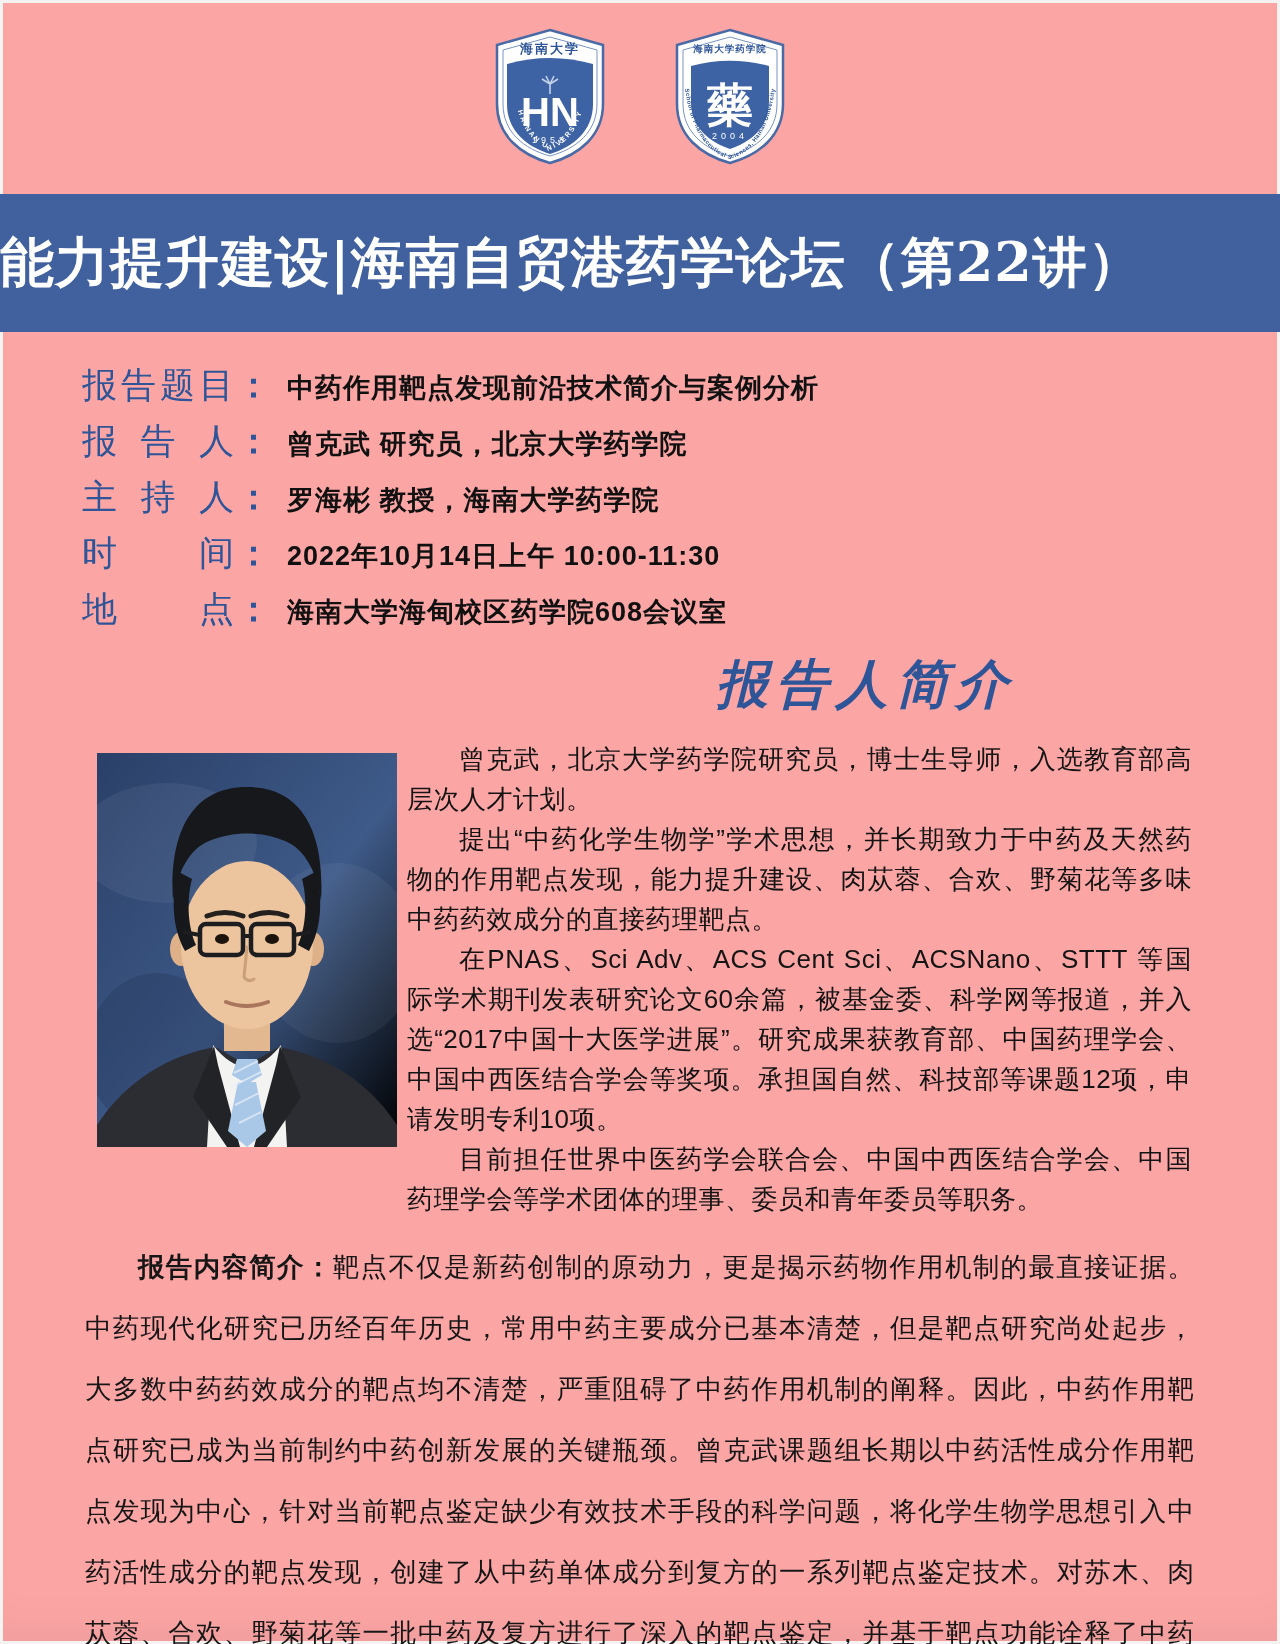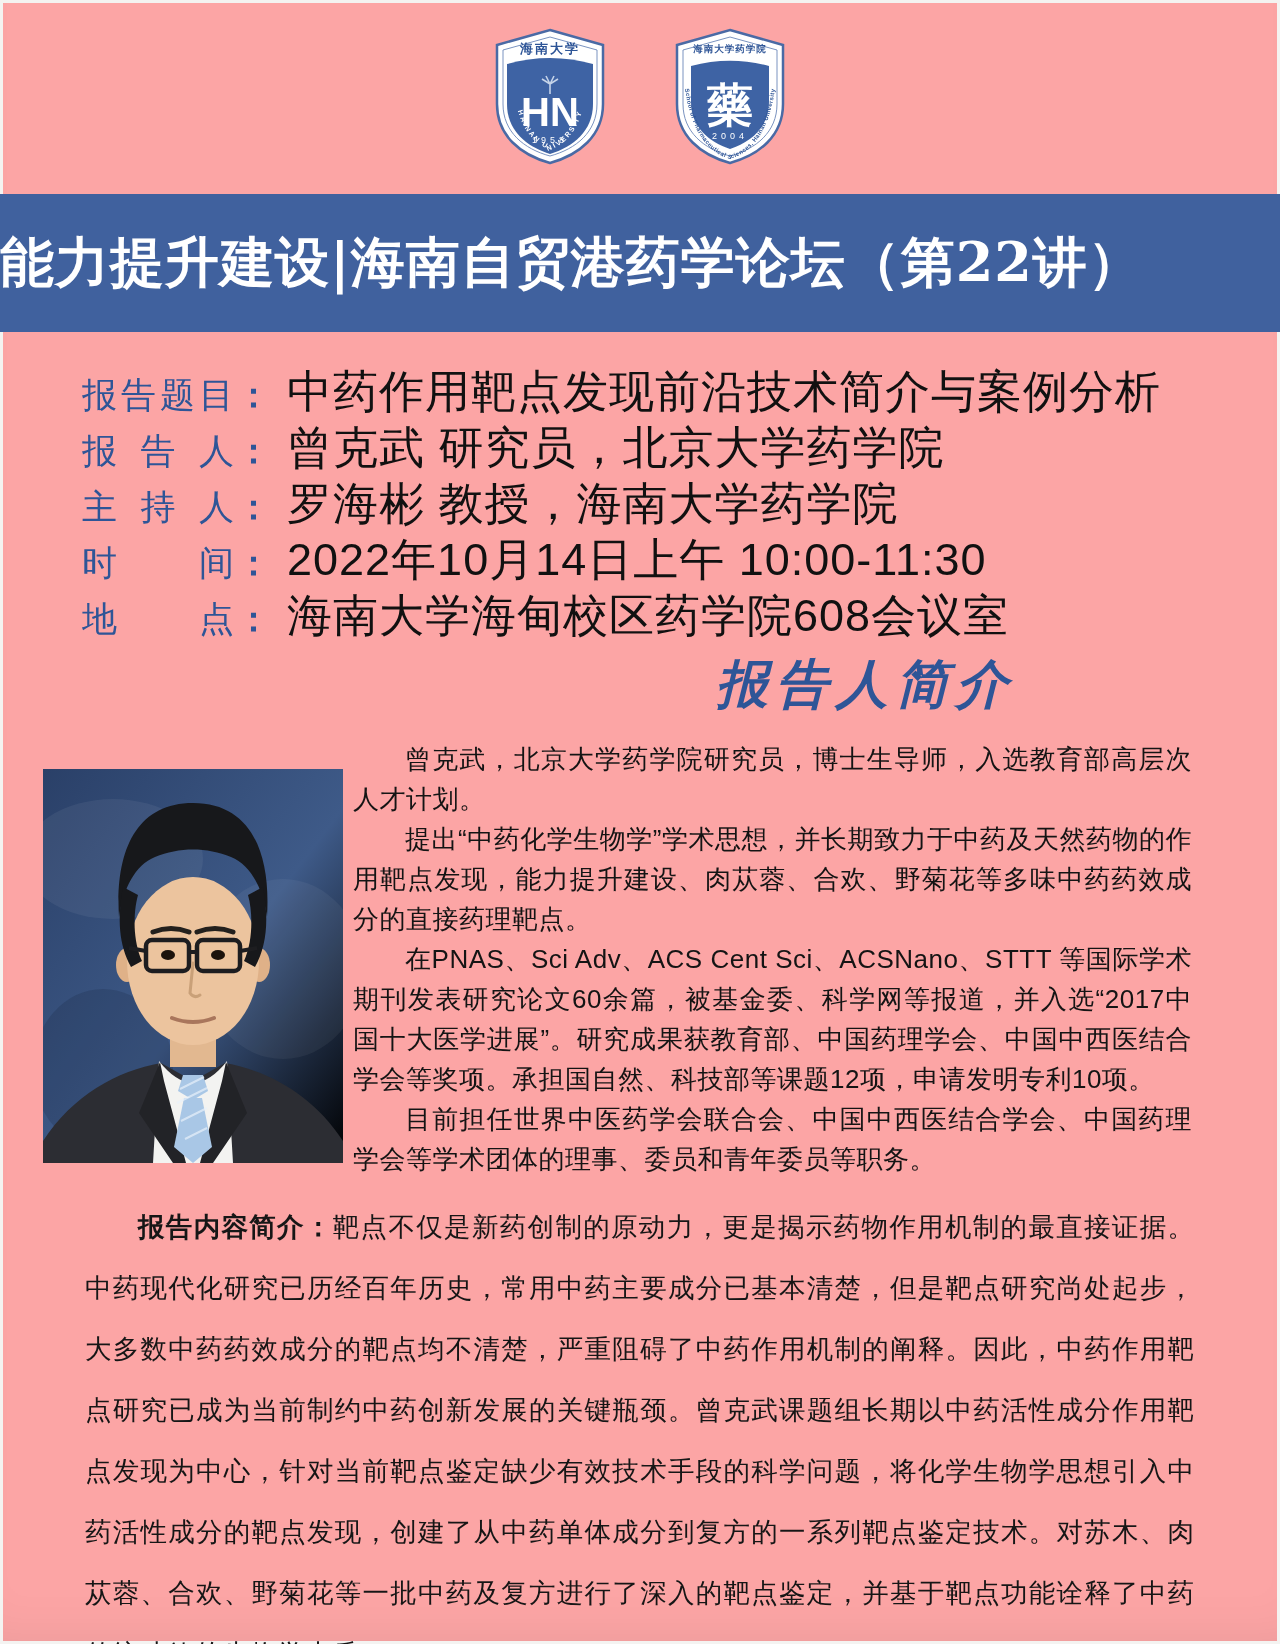--- a/index.html
+++ b/index.html
@@ -23,27 +23,27 @@
     font-size:54px;font-weight:700;color:#ffffff;letter-spacing:1px;white-space:nowrap;
   }
   
   .info{margin:30px 0 0 82px;}
   .info-row{display:flex;align-items:baseline;height:56px;}
   .info-label{
     display:inline-block;width:152px;font-size:35px;font-weight:400;color:#2E5597;
     text-align:justify;text-align-last:justify;
   }
   .info-colon{font-size:35px;font-weight:700;color:#2E5597;margin-left:2px;}
-  .info-value{font-size:45px;font-weight:400;color:#111;margin-left:16px;letter-spacing:1px;white-space:nowrap;}
+  .info-value{font-size:27px;font-weight:700;color:#111;margin-left:16px;letter-spacing:1px;white-space:nowrap;}
   
   .section-title{
     margin:10px 0 0 0;padding-left:452px;text-align:center;
     font-size:52px;line-height:1.25;font-weight:800;color:#2E5597;letter-spacing:8px;white-space:nowrap;font-style:italic;
   }
-  .bio{display:flex;margin:22px 88px 0 43px;gap:10px;align-items:center;}
+  .bio{display:flex;margin:22px 88px 0 97px;gap:10px;}
   .photo{width:300px;height:394px;flex-shrink:0;margin-top:14px;}
   .photo svg{display:block;width:100%;height:100%;}
   .bio-text{flex:1;font-size:26px;line-height:1.54;color:#141414;text-align:justify;letter-spacing:.5px;}
   .bio-text p{margin:0;text-indent:2em;}
   
   .abstract{
     margin:18px 85px 0 85px;font-size:26.5px;line-height:2.3;letter-spacing:1px;
     text-align:justify;text-indent:2em;color:#161616;
   }
   .abstract-label{font-weight:700;}

